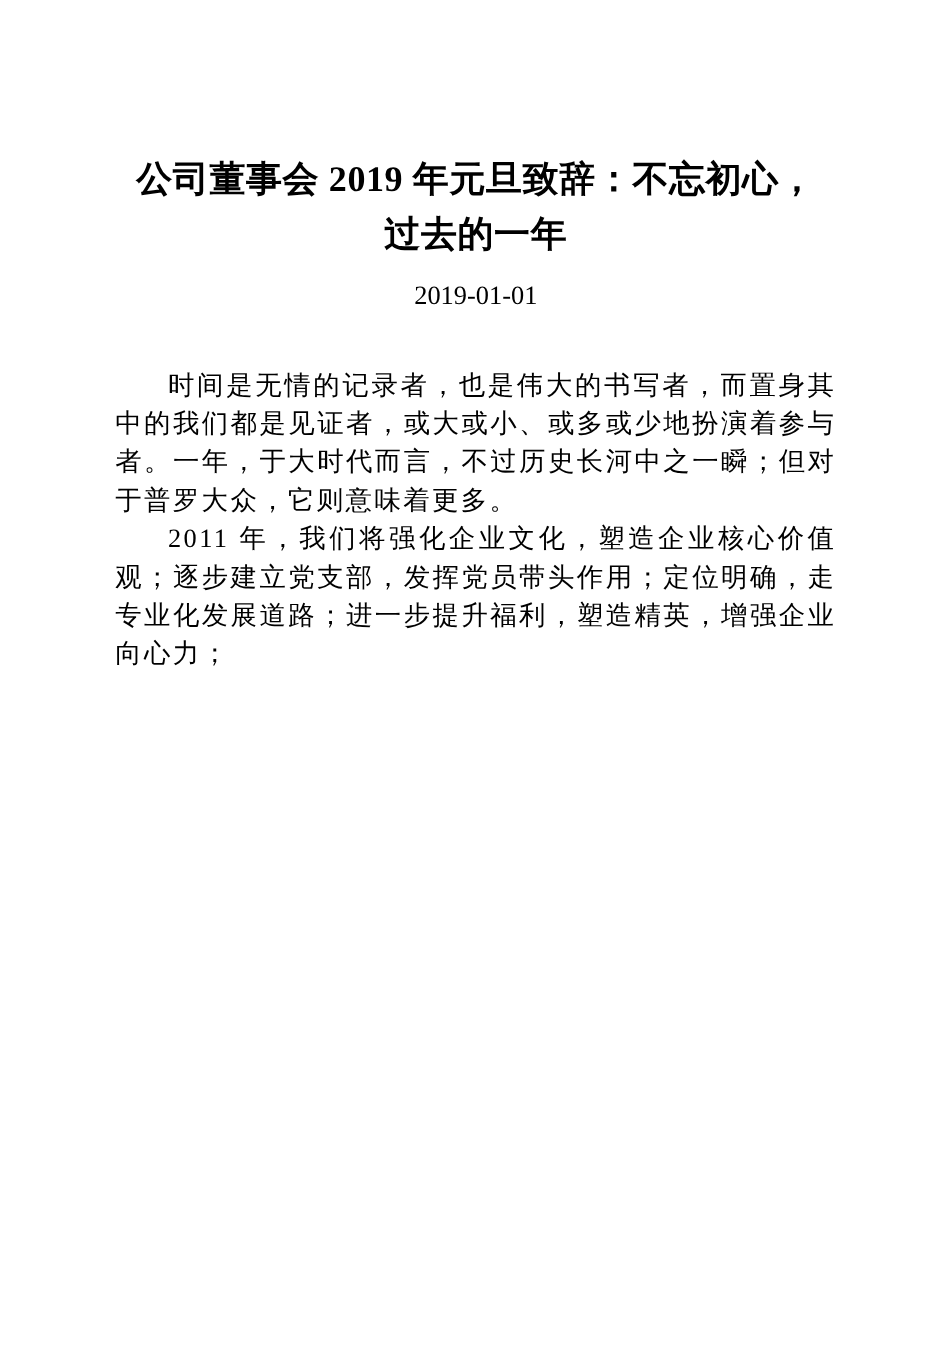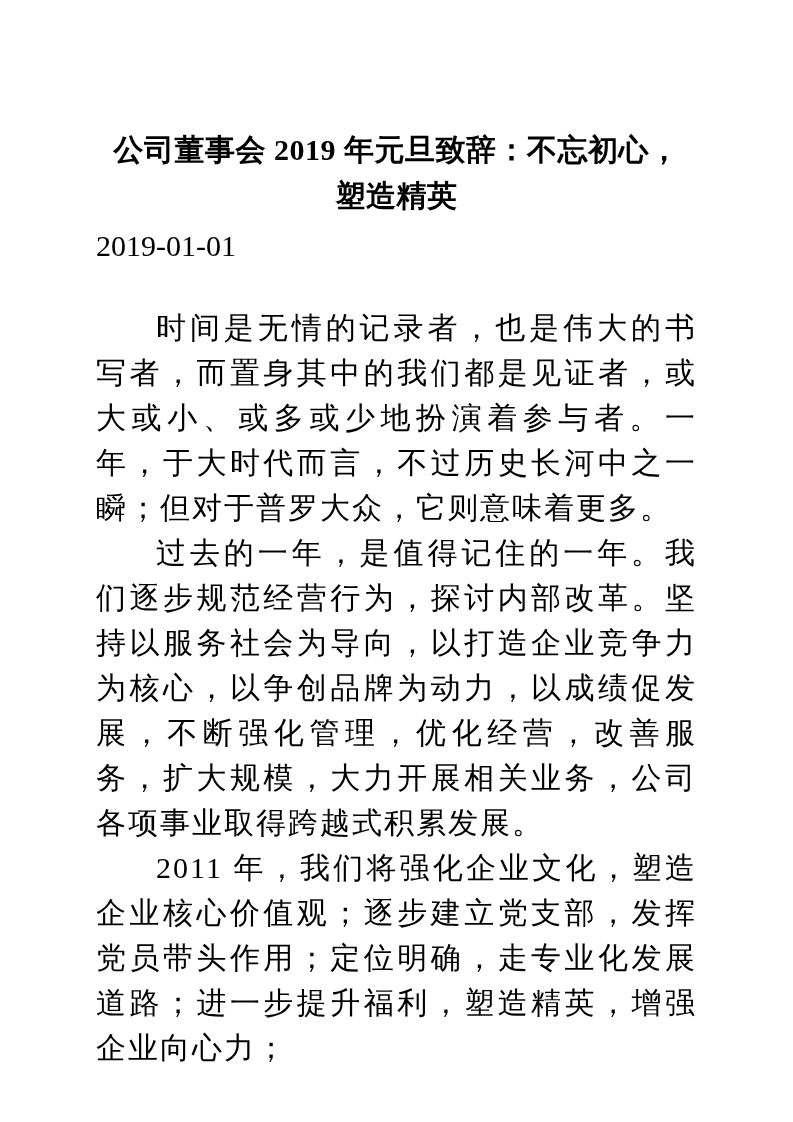--- a/index.html
+++ b/index.html
@@ -25,47 +25,47 @@
     font-weight: 700;
     line-height: 46px;
     text-align: center;
     letter-spacing: 0.5px;
   }
   .doc-title .title-line {
     display: block;
   }
   .doc-date {
     margin-top: 12px;
-    font-size: 30px;
+    font-size: 22px;
     line-height: 30px;
+    text-align: center;
     font-weight: 400;
   }
   .doc-body {
     margin-top: 44px;
   }
   .doc-body p {
     margin: 0;
-    font-size: 30px;
-    line-height: 45px;
+    font-size: 22px;
+    line-height: 32px;
     letter-spacing: 2px;
     text-align: justify;
     text-justify: inter-character;
     text-indent: 2em;
     word-break: break-all;
   }
 </style>
 </head>
 <body>
 
 <div class="page">
   <h1 class="doc-title">
     <span class="title-line">公司董事会 2019 年元旦致辞：不忘初心，</span>
-    <span class="title-line">塑造精英</span>
+    <span class="title-line">过去的一年</span>
   </h1>
 
   <div class="doc-date">2019-01-01</div>
 
   <div class="doc-body">
     <p>时间是无情的记录者，也是伟大的书写者，而置身其中的我们都是见证者，或大或小、或多或少地扮演着参与者。一年，于大时代而言，不过历史长河中之一瞬；但对于普罗大众，它则意味着更多。</p>
-    <p>过去的一年，是值得记住的一年。我们逐步规范经营行为，探讨内部改革。坚持以服务社会为导向，以打造企业竞争力为核心，以争创品牌为动力，以成绩促发展，不断强化管理，优化经营，改善服务，扩大规模，大力开展相关业务，公司各项事业取得跨越式积累发展。</p>
     <p>2011 年，我们将强化企业文化，塑造企业核心价值观；逐步建立党支部，发挥党员带头作用；定位明确，走专业化发展道路；进一步提升福利，塑造精英，增强企业向心力；</p>
   </div>
 </div>
 
 </body></html>

